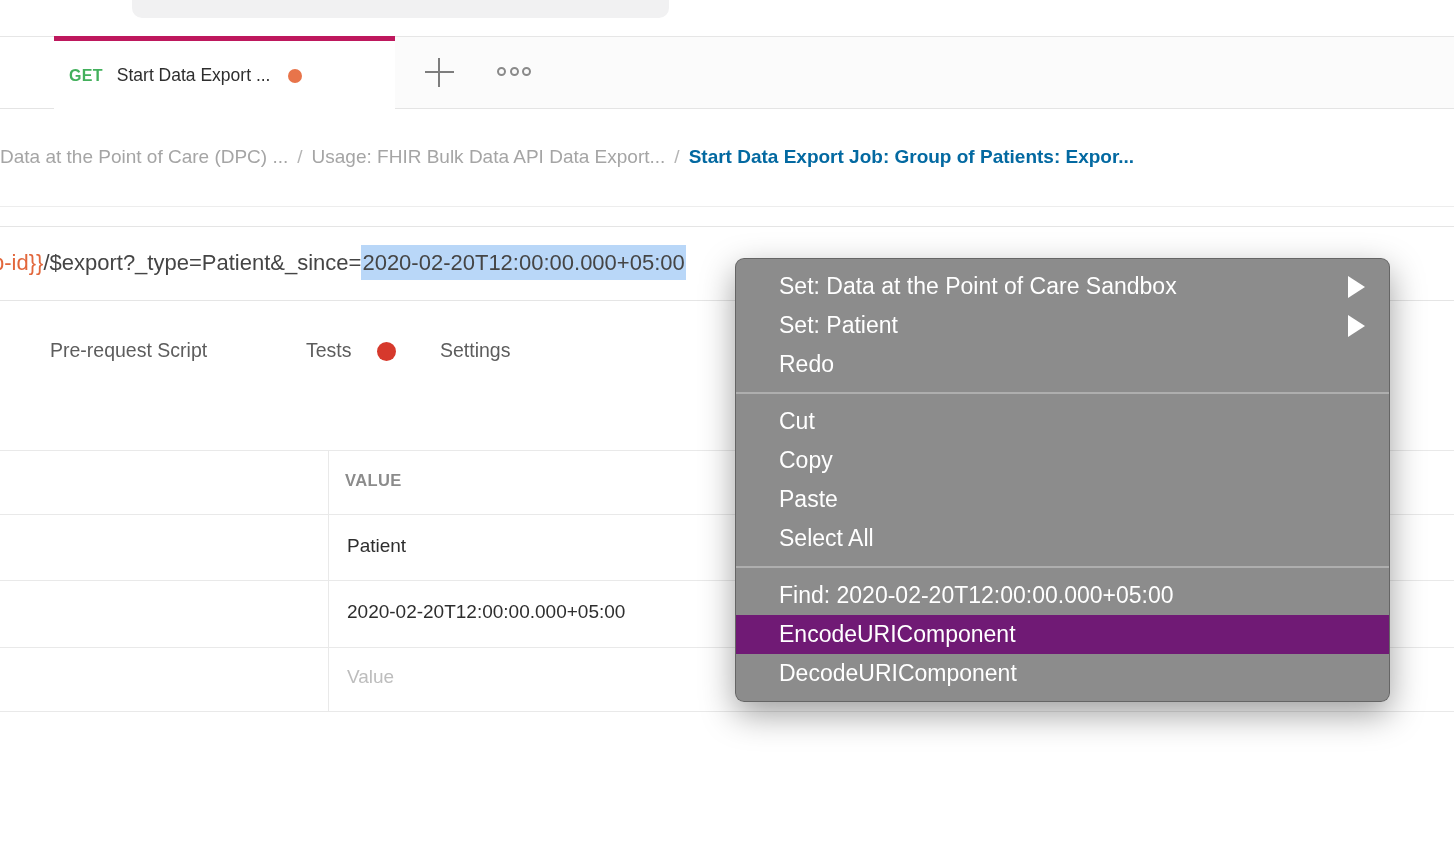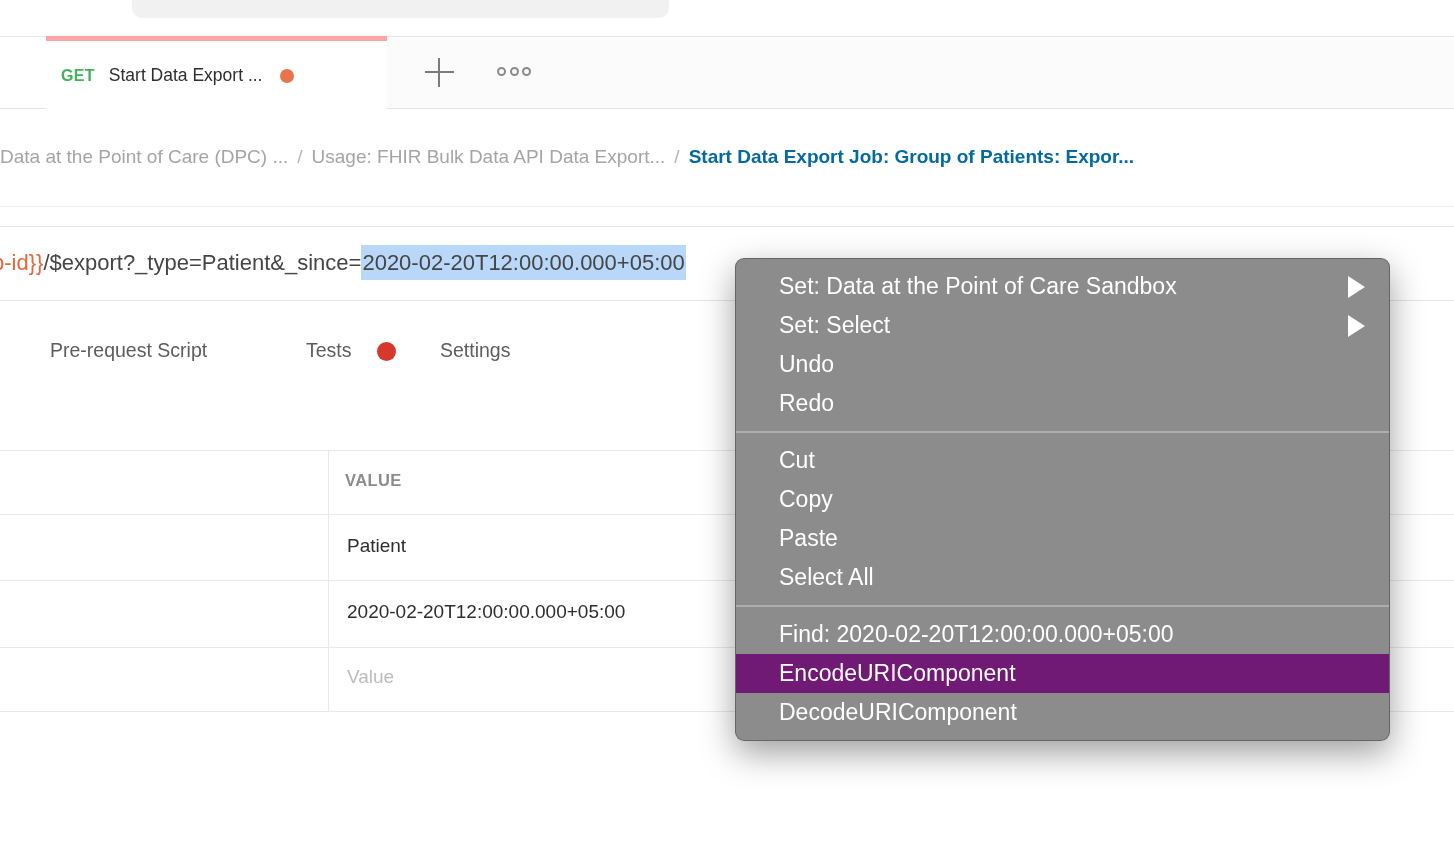--- a/index.html
+++ b/index.html
@@ -9,22 +9,22 @@
 
   
   .top-pill { left:132px; top:-10px; width:537px; height:28px; background:#f1f1f2;
               border-radius:10px; }
 
   
   .tab-strip { left:0; top:36px; width:1454px; height:73px; background:#fbfbfb;
                border-top:1px solid #e6e6e6; border-bottom:1px solid #e4e4e4; }
   .ghost-tab { left:0; top:37px; width:56px; height:71px; background:#ffffff;
                border-right:1px solid #e3e3e3; }
-  .active-tab { left:46px; top:36px; width:341px; height:74px; background:#ffffff;
-                border-top:5px solid #fca5a5; }
+  .active-tab { left:54px; top:36px; width:341px; height:74px; background:#ffffff;
+                border-top:5px solid #be185d; }
   .tab-inner { position:absolute; left:15px; top:0; right:10px; height:69px;
                display:flex; align-items:center; }
   .method-get { color:#43b05c; font-size:16px; font-weight:700; letter-spacing:.3px; margin-right:14px; }
   .tab-title { color:#2e2e2e; font-size:17.5px; white-space:nowrap; overflow:hidden; }
   .mod-dot { width:14px; height:14px; border-radius:50%; background:#e8744a; margin-left:18px; flex:0 0 auto; }
 
   .plus-icon { left:425px; top:58px; width:29px; height:29px; }
   .plus-icon::before, .plus-icon::after { content:""; position:absolute; background:#7d7d7d; }
   .plus-icon::before { left:13px; top:0; width:2px; height:29px; }
   .plus-icon::after  { left:0; top:13px; width:29px; height:2px; }
@@ -126,25 +126,22 @@
 <div class="t-cell" style="top:601px">2020-02-20T12:00:00.000+05:00</div>
 <div class="t-cell t-placeholder" style="top:666px">Value</div>
 
 <div class="abs ctx-menu">
   <div class="ctx-section">
     <div class="ctx-item">
       <span>Set: Data at the Point of Care Sandbox</span>
       <span class="ctx-arrow"></span>
     </div>
     <div class="ctx-item">
-      <span>Set: Select</span>
+      <span>Set: Patient</span>
       <span class="ctx-arrow"></span>
-    </div>
-    <div class="ctx-item">
-      <span>Undo</span>
     </div>
     <div class="ctx-item">
       <span>Redo</span>
     </div>
   </div>
   <div class="ctx-sep"></div>
   <div class="ctx-section">
     <div class="ctx-item">
       <span>Cut</span>
     </div>

